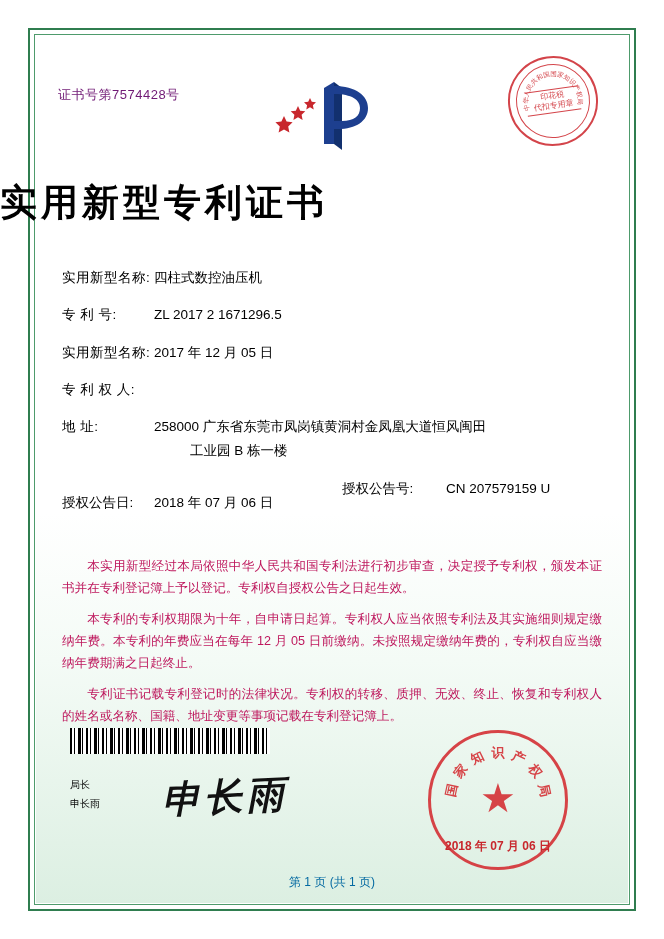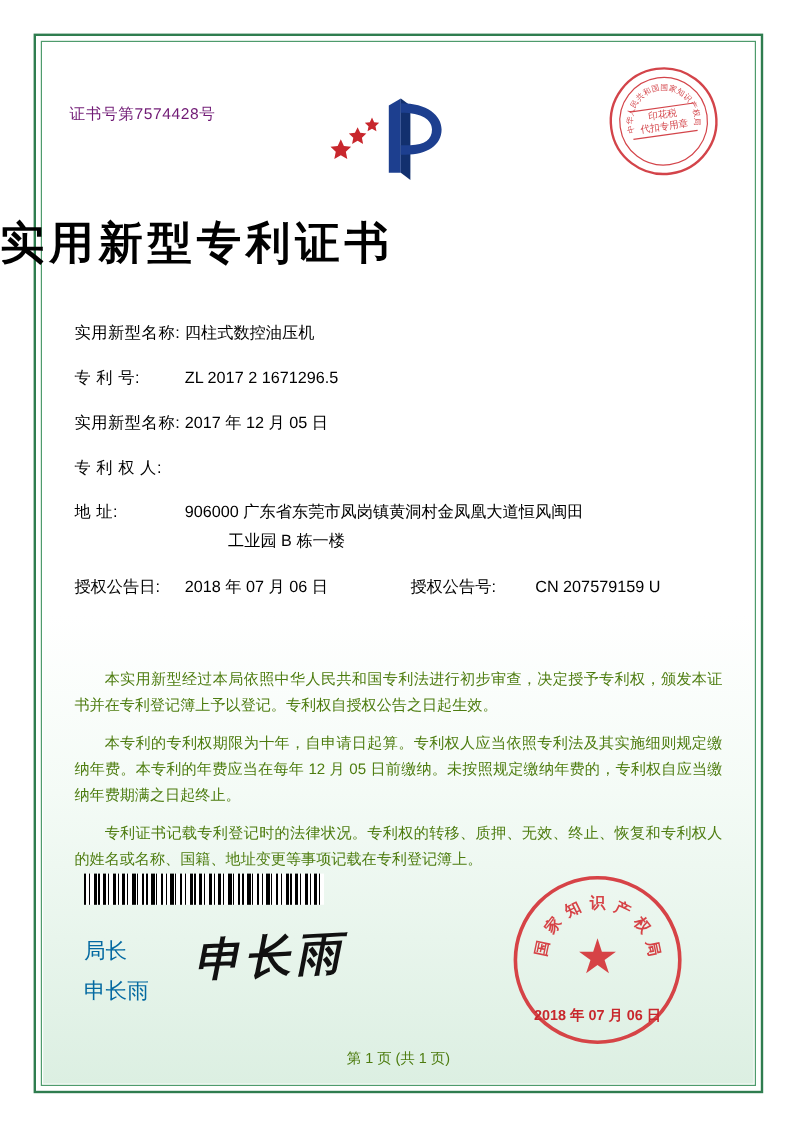--- a/index.html
+++ b/index.html
@@ -170,20 +170,21 @@
   .row-split {
     display: flex;
     align-items: flex-start;
     margin-bottom: 17px;
     line-height: 1.5;
   }
   .row-split .cell-left {
     width: 280px;
     flex: 0 0 280px;
     display: flex;
+    margin-top: 14px;
   }
   .row-split .cell-right {
     flex: 1 1 auto;
     display: flex;
   }
   .row-split .label {
     width: 92px;
     flex: 0 0 92px;
   }
   .row-split .cell-right .label {
@@ -192,21 +193,21 @@
   }
 
   
   .paragraphs {
     position: absolute;
     left: 62px;
     right: 62px;
     top: 556px;
     font-size: 12.6px;
     line-height: 1.72;
-    color: #4d7c0f;
+    color: #be185d;
     text-align: justify;
   }
   .paragraphs p {
     margin: 0 0 10px 0;
     text-indent: 2em;
   }
 
   
   .barcode {
     position: absolute;
@@ -220,23 +221,23 @@
         #000 4px, #000 5px, #fff 5px, #fff 8px,
         #000 8px, #000 11px, #fff 11px, #fff 12px,
         #000 12px, #000 13px, #fff 13px, #fff 16px);
   }
 
   
   .sig-block {
     position: absolute;
     left: 70px;
     top: 775px;
-    font-size: 18px;
+    font-size: 10px;
     line-height: 1.9;
-    color: #0369a1;
+    color: #000000;
   }
   .sig-script {
     position: absolute;
     left: 162px;
     top: 772px;
     font-family: "DejaVu Serif", serif;
     font-size: 38px;
     font-style: italic;
     font-weight: bold;
     color: #111;
@@ -291,21 +292,21 @@
   }
 
   
   .footer {
     position: absolute;
     left: 0;
     right: 0;
     bottom: 48px;
     text-align: center;
     font-size: 12px;
-    color: #4d7c0f;
+    color: #0369a1;
   }
 </style>
 </head>
 <body>
 
 <div class="page">
 
   <div class="bg-wash"></div>
   <div class="border-outer"></div>
   <div class="border-inner"></div>
@@ -365,21 +366,21 @@
     <div class="row">
       <div class="label">实用新型名称:</div>
       <div class="value">2017 年 12 月 05 日</div>
     </div>
     <div class="row">
       <div class="label">专 利 权 人:</div>
     </div>
     <div class="row">
       <div class="label">地 址:</div>
       <div class="value">
-        <span>906000 广东省东莞市凤岗镇黄洞村金凤凰大道恒风闽田</span>
+        <span>258000 广东省东莞市凤岗镇黄洞村金凤凰大道恒风闽田</span>
         <span class="line2">工业园 B 栋一楼</span>
       </div>
     </div>
     <div class="row-split">
       <div class="cell-left">
         <div class="label">授权公告日:</div>
         <div class="value">2018 年 07 月 06 日</div>
       </div>
       <div class="cell-right">
         <div class="label">授权公告号:</div>

